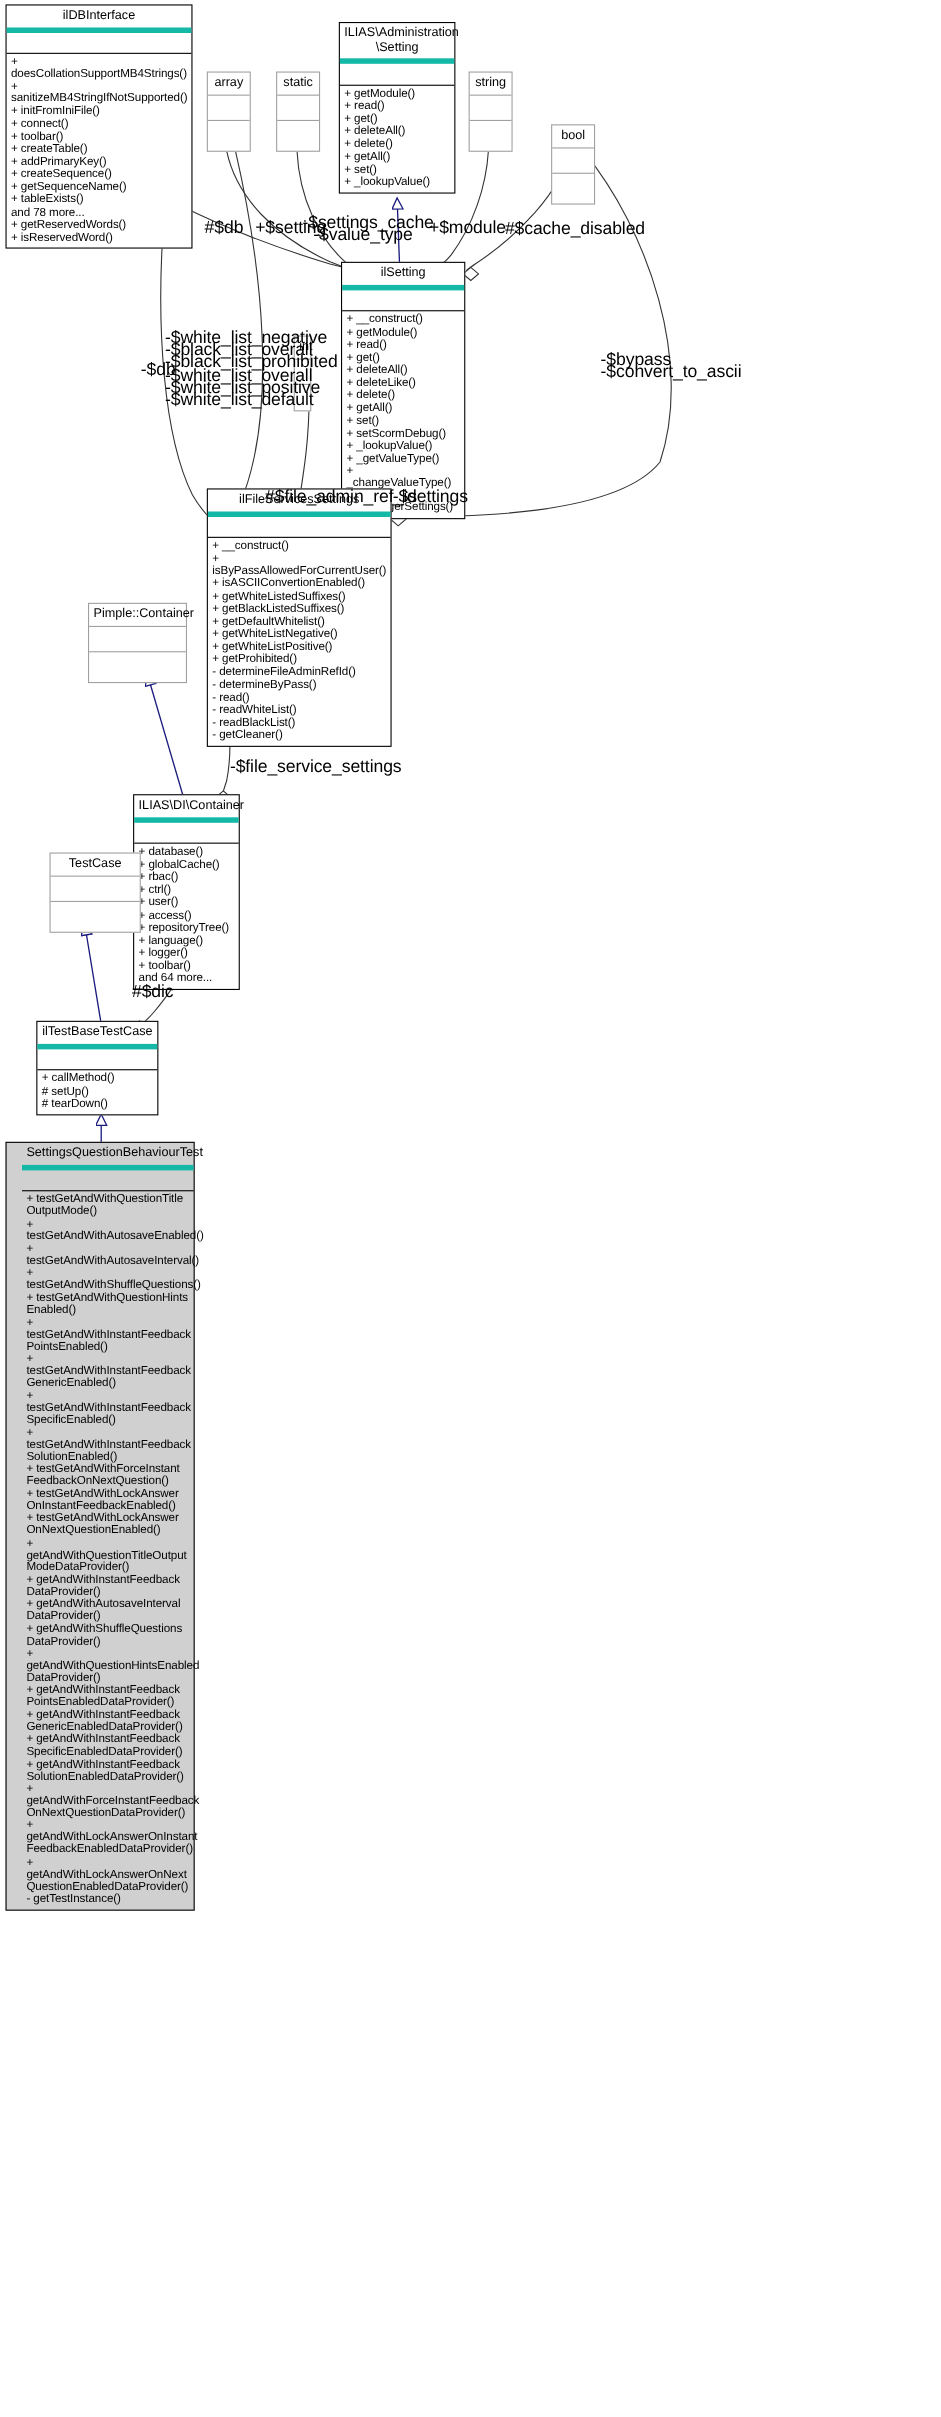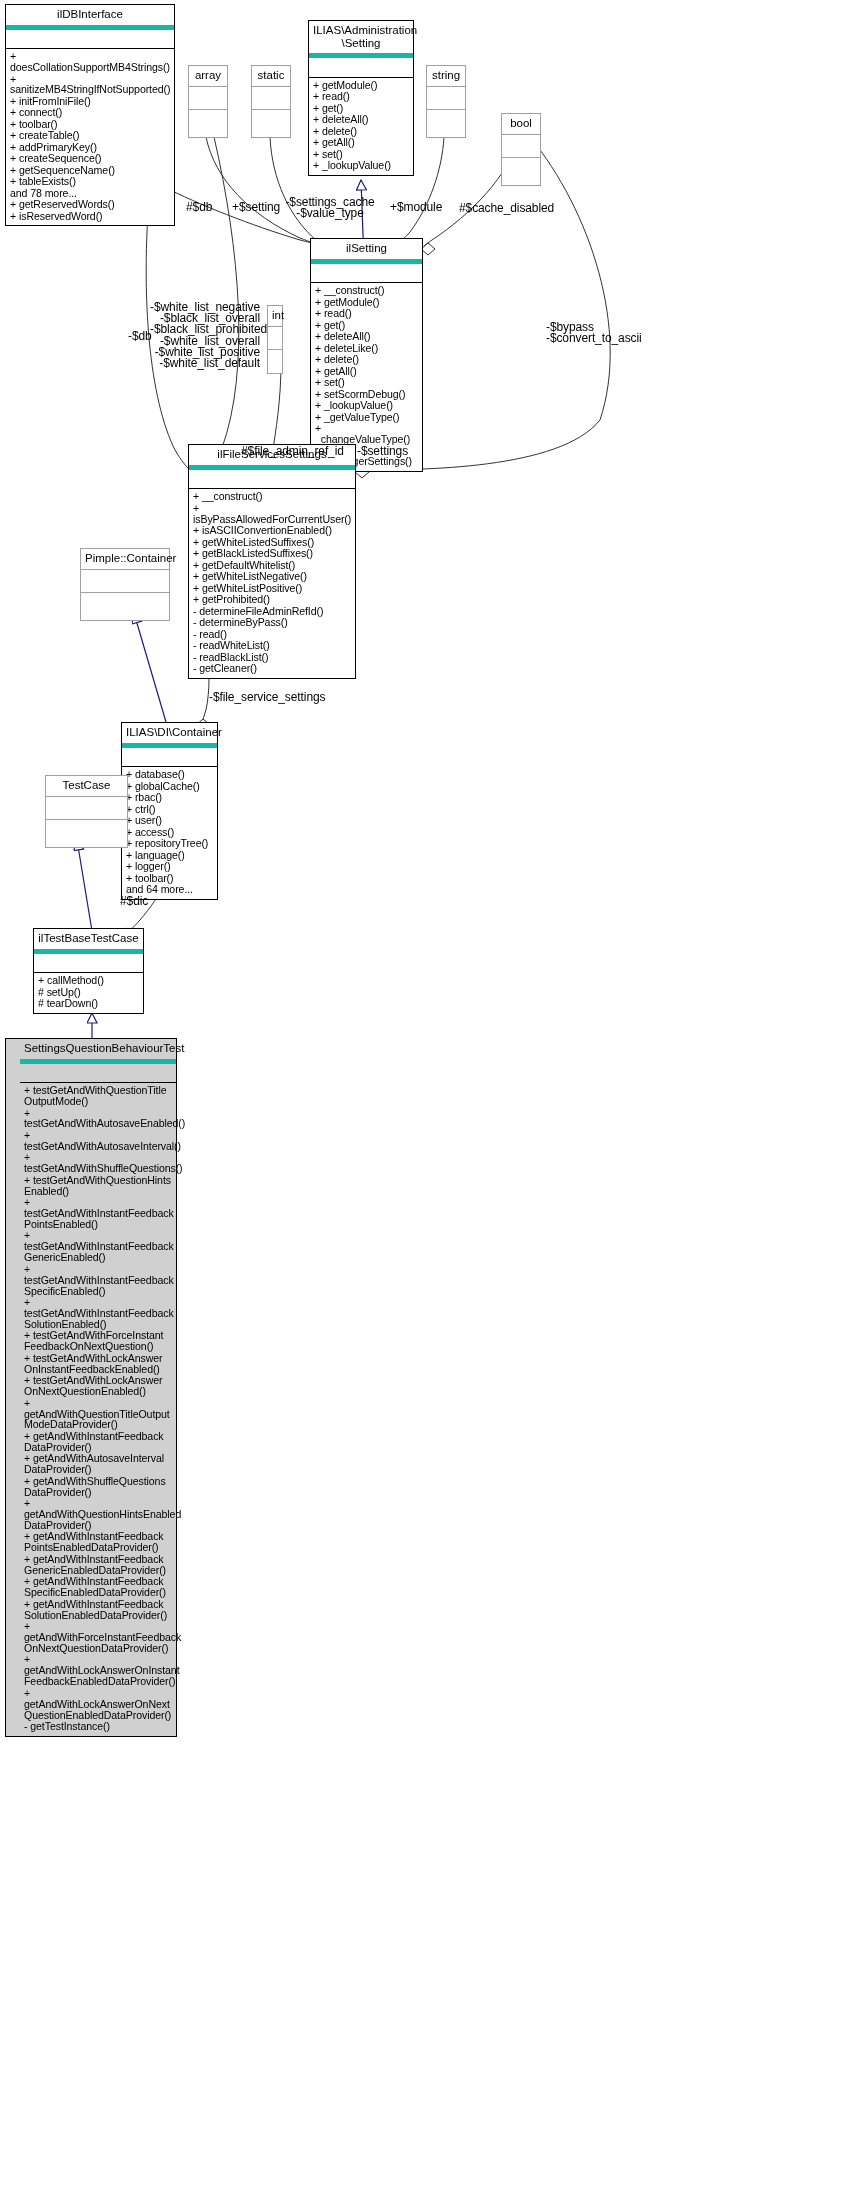--- a/index.html
+++ b/index.html
@@ -27,21 +27,21 @@
   .node.grey .nattrs{border-bottom:1px solid #a0a0a0;min-height:20px;}
   .nmeths{padding:2px 4px 3px 4px;}
   .nmeths div,.nattrs div{
     font-size:10.6px;line-height:10.9px;color:#000;white-space:pre-wrap;
     padding:0 0 0.6px 0;letter-spacing:-0.1px;
   }
   .empty-sec{height:16px;}
 
   
   .elabel{
-    position:absolute;font-size:12px;line-height:11.2px;color:#000;
+    position:absolute;font-size:16px;line-height:11.2px;color:#000;
     white-space:pre-line;background:transparent;letter-spacing:-0.1px;
   }
   .elabel.c{text-align:center;}
   .elabel.r{text-align:right;}
 </style>
 </head>
 <body>
 
 <div id="canvas">
 

